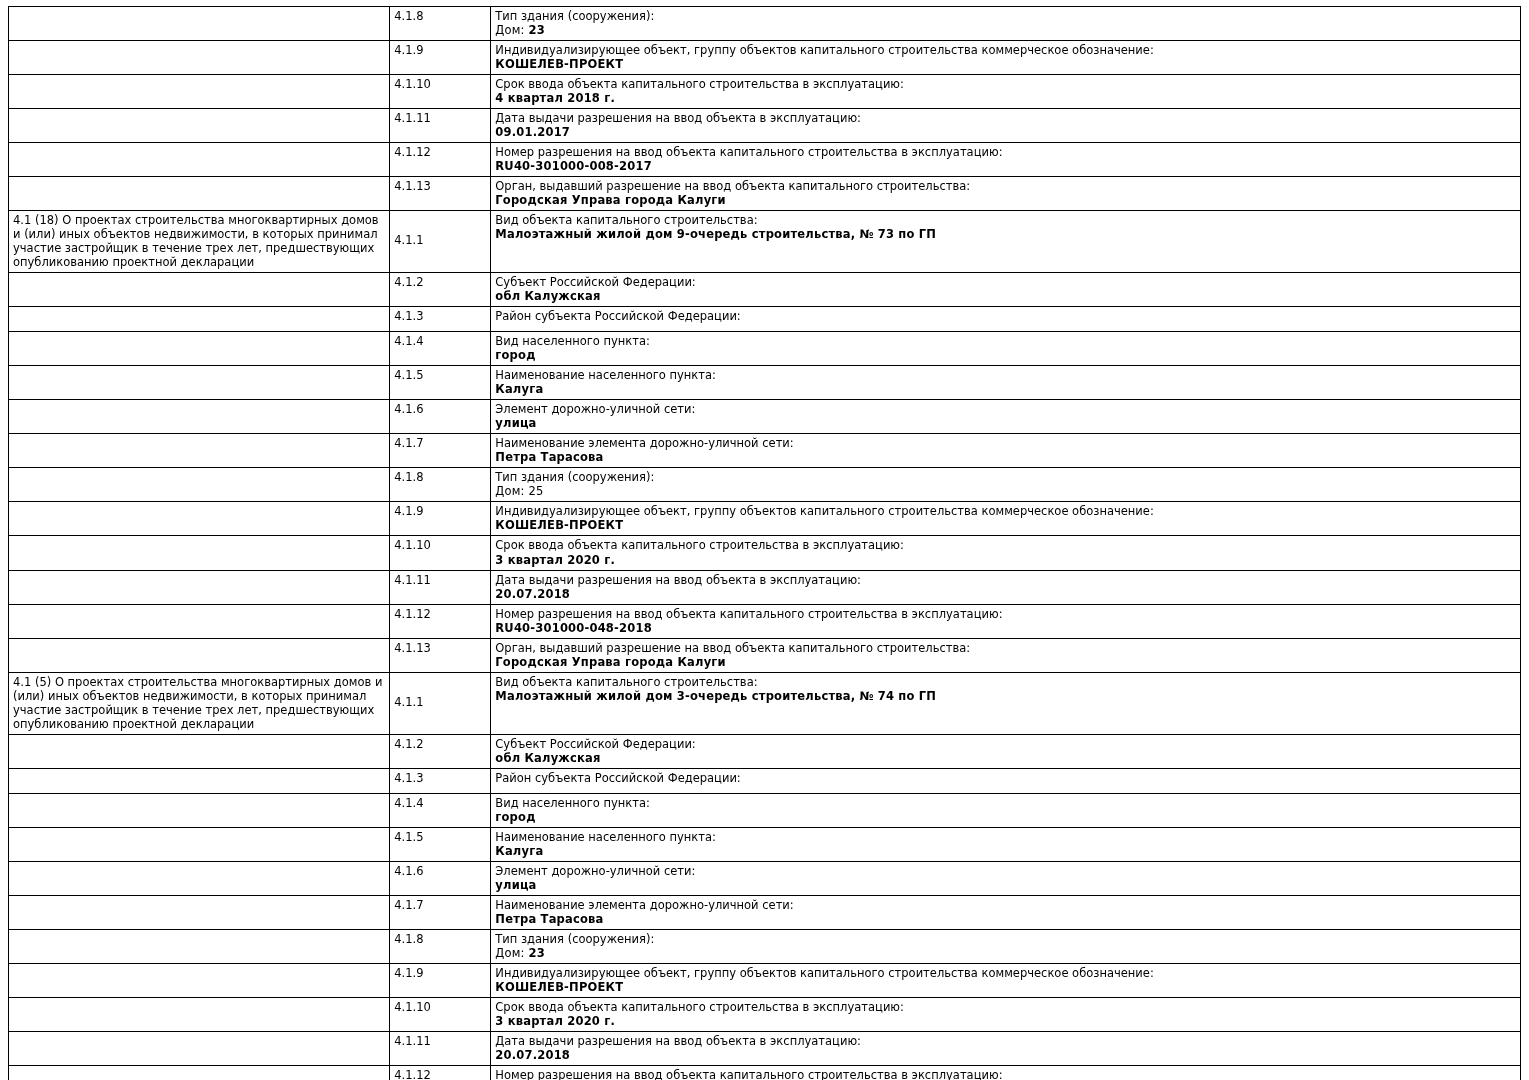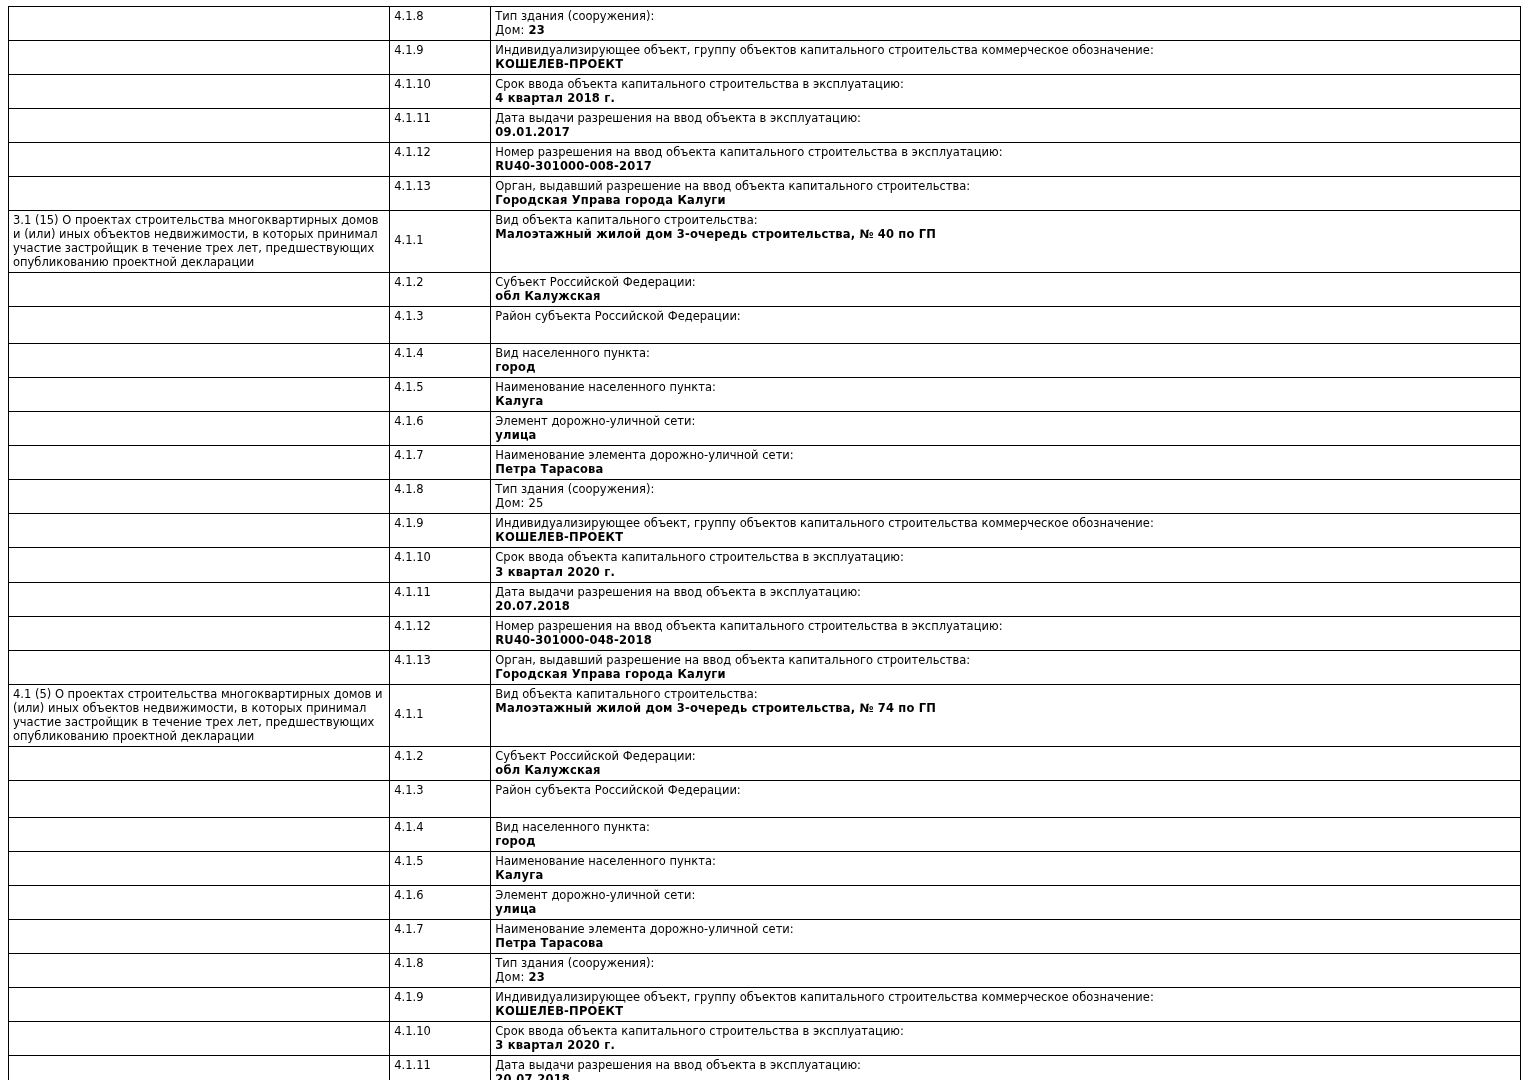--- a/index.html
+++ b/index.html
@@ -48,21 +48,21 @@
     white-space: nowrap;
     overflow: hidden;
   }
   .value-cell .val {
     font-size: 11.5px;
     font-weight: bold;
     letter-spacing: 0.2px;
   }
   .value-cell .val:empty { display: none; }
   tr.tall-section .code-cell { padding-top: 22px; }
-  tr.short td { padding-top: 2px; padding-bottom: 20px; }
+  tr.short td { padding-top: 2px; padding-bottom: 8px; }
   .blank { height: 1px; }
 </style>
 </head>
 <body>
 
 <div id="doc">
   <table class="decl">
     <colgroup>
       <col class="c-section">
       <col class="c-code">
@@ -111,25 +111,25 @@
         </tr>
         <tr>
           <td class="section-cell"><span class="blank"></span></td>
           <td class="code-cell">4.1.13</td>
           <td class="value-cell">
             <div class="lbl">Орган, выдавший разрешение на ввод объекта капитального строительства:</div>
             <div class="val">Городская Управа города Калуги</div>
           </td>
         </tr>
         <tr class="tall-section">
-          <td class="section-cell">3.1 (15) О проектах строительства многоквартирных домов и (или) иных объектов недвижимости, в которых принимал участие застройщик в течение трех лет, предшествующих опубликованию проектной декларации</td>
+          <td class="section-cell">4.1 (18) О проектах строительства многоквартирных домов и (или) иных объектов недвижимости, в которых принимал участие застройщик в течение трех лет, предшествующих опубликованию проектной декларации</td>
           <td class="code-cell">4.1.1</td>
           <td class="value-cell">
             <div class="lbl">Вид объекта капитального строительства:</div>
-            <div class="val">Малоэтажный жилой дом 3-очередь строительства, № 40 по ГП</div>
+            <div class="val">Малоэтажный жилой дом 9-очередь строительства, № 73 по ГП</div>
           </td>
         </tr>
         <tr>
           <td class="section-cell"><span class="blank"></span></td>
           <td class="code-cell">4.1.2</td>
           <td class="value-cell">
             <div class="lbl">Субъект Российской Федерации:</div>
             <div class="val">обл Калужская</div>
           </td>
         </tr>

